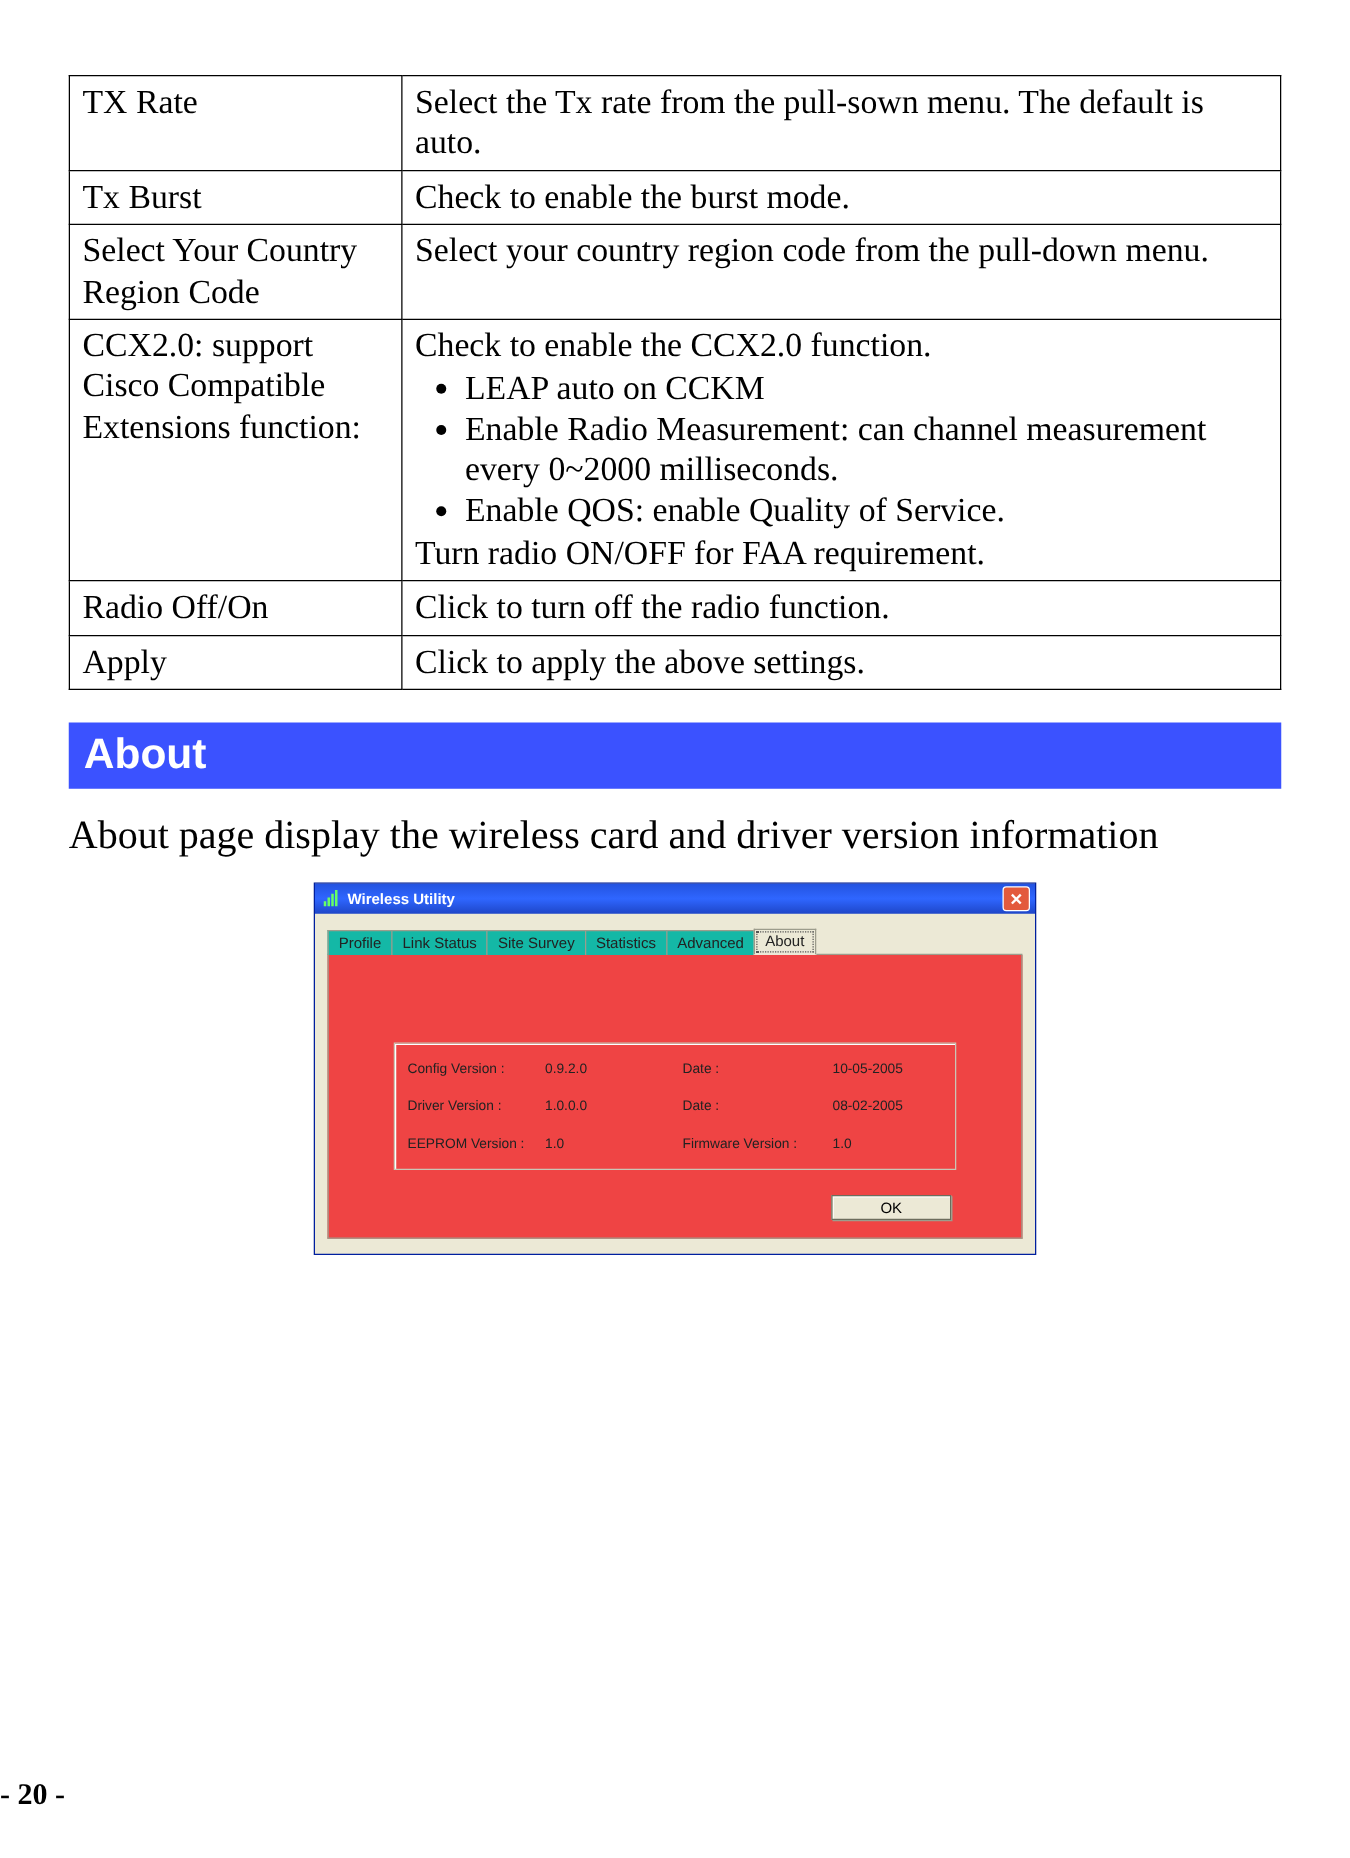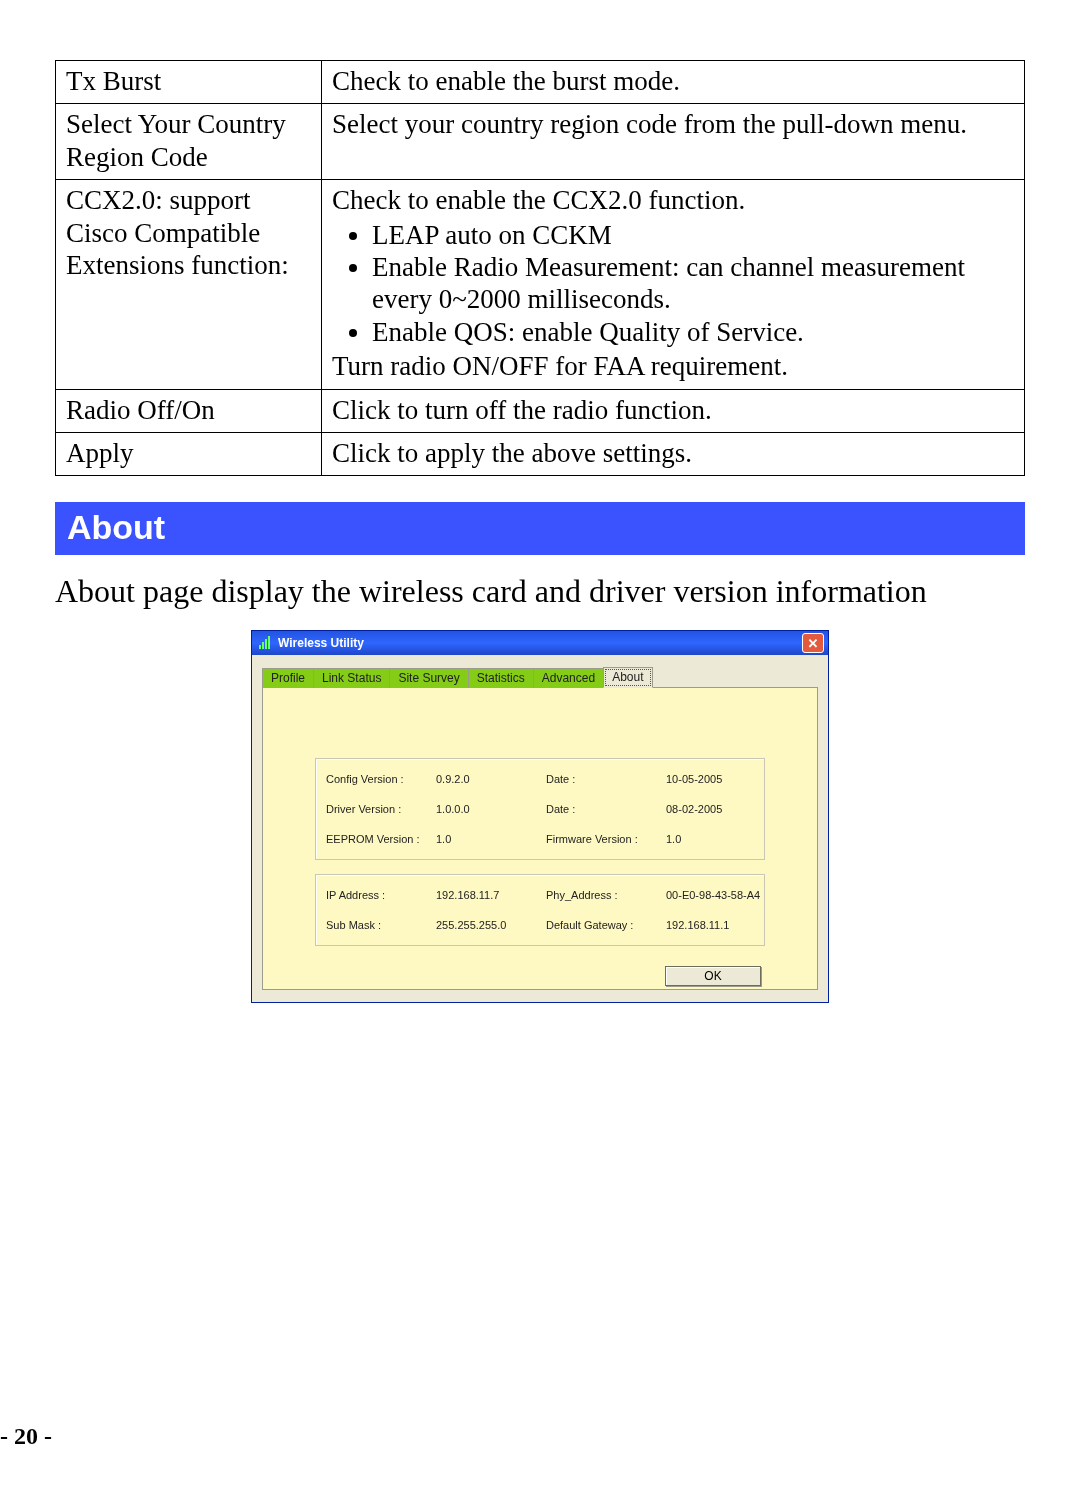--- a/index.html
+++ b/index.html
@@ -99,38 +99,38 @@
   .tabstrip {
     display: flex;
     align-items: flex-end;
     border-bottom: 1px solid #9c9c8c;
     height: 22px;
   }
   .tab {
     padding: 2px 8px 3px 8px;
     border: 1px solid #9c9c8c;
     border-bottom: none;
-    background: #84cc16;
+    background: #14b8a6;
     margin-right: -1px;
     position: relative;
     top: 1px;
     color: #222;
   }
   .tab.active {
     background: #ece9d6;
     border-bottom: 1px solid #ece9d6;
     outline: 1px dotted #555;
     outline-offset: -3px;
     z-index: 2;
   }
   .tab-panel {
     border: 1px solid #9c9c8c;
     border-top: none;
-    background: #fef9c3;
-    padding: 70px 12px 1px 12px;
+    background: #ef4444;
+    padding: 70px 12px 12px 12px;
   }
   .group {
     border: 1px solid #c9c6b6;
     box-shadow: inset 1px 1px 0 #fff;
     padding: 14px 10px 14px 10px;
     margin: 0 40px 14px 40px;
   }
   .row4 {
     display: grid;
     grid-template-columns: 110px 110px 120px 110px;
@@ -165,20 +165,24 @@
     font-weight: bold;
   }
 </style>
 </head>
 <body>
 
 <div class="page">
 
   <table class="settings">
     <tbody>
+        <tr>
+          <td class="key">TX Rate</td>
+          <td>Select the Tx rate from the pull-sown menu. The default is auto.</td>
+        </tr>
         <tr>
           <td class="key">Tx Burst</td>
           <td>Check to enable the burst mode.</td>
         </tr>
         <tr>
           <td class="key">Select Your Country Region Code</td>
           <td>Select your country region code from the pull-down menu.</td>
         </tr>
         <tr>
           <td class="key">CCX2.0: support Cisco Compatible Extensions function:</td>
@@ -246,34 +250,20 @@
               <span class="lbl">Date :</span>
               <span class="val">08-02-2005</span>
             </div>
             <div class="row4">
               <span class="lbl">EEPROM Version :</span>
               <span class="val">1.0</span>
               <span class="lbl">Firmware Version :</span>
               <span class="val">1.0</span>
             </div>
           </div>
-        <div class="group">
-            <div class="row4">
-              <span class="lbl">IP Address :</span>
-              <span class="val">192.168.11.7</span>
-              <span class="lbl">Phy_Address :</span>
-              <span class="val">00-E0-98-43-58-A4</span>
-            </div>
-            <div class="row4">
-              <span class="lbl">Sub Mask :</span>
-              <span class="val">255.255.255.0</span>
-              <span class="lbl">Default Gateway :</span>
-              <span class="val">192.168.11.1</span>
-            </div>
-          </div>
         <div class="btnrow">
           <div class="winbtn">OK</div>
         </div>
       </div>
     </div>
   </div>
 
   <div class="pagenum">- 20 -</div>
 </div>
 

